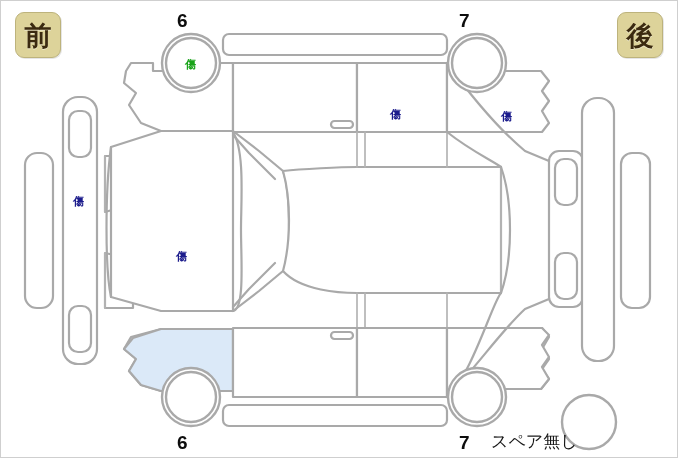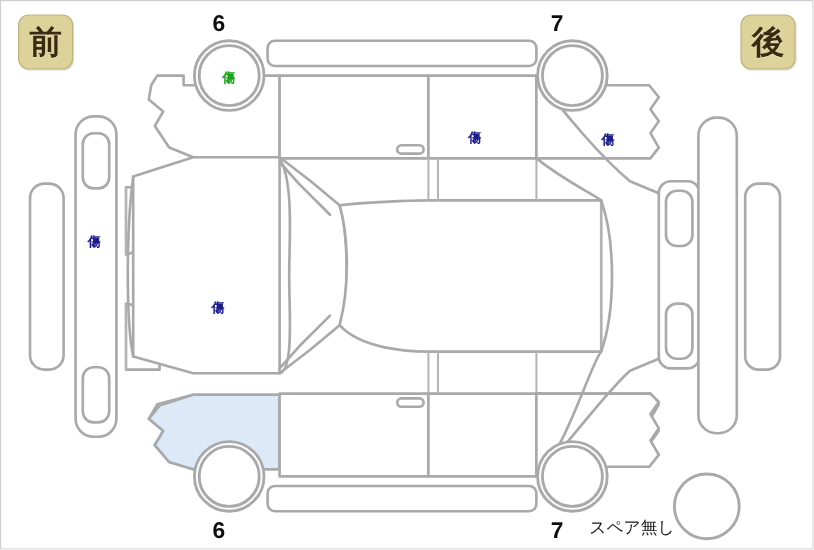--- a/index.html
+++ b/index.html
@@ -40,21 +40,21 @@
     line-height:1;
   }
   #num-fl{left:176px;top:10px;}
   #num-fr{left:458px;top:10px;}
   #num-rl{left:176px;top:432px;}
   #num-rr{left:458px;top:432px;}
 
   .spare-note{
     position:absolute;left:490px;top:432px;
     font-family:"DejaVu Sans","Liberation Sans",sans-serif;
-    font-size:14px;color:#161616;line-height:1;white-space:nowrap;
+    font-size:17px;color:#161616;line-height:1;white-space:nowrap;
   }
 
   
   .mark{
     position:absolute;
     font-family:"DejaVu Sans","Liberation Sans",sans-serif;
     font-size:11px;font-weight:bold;line-height:1;
     white-space:nowrap;
   }
   .mark.blue{color:#1c1c8c;}

